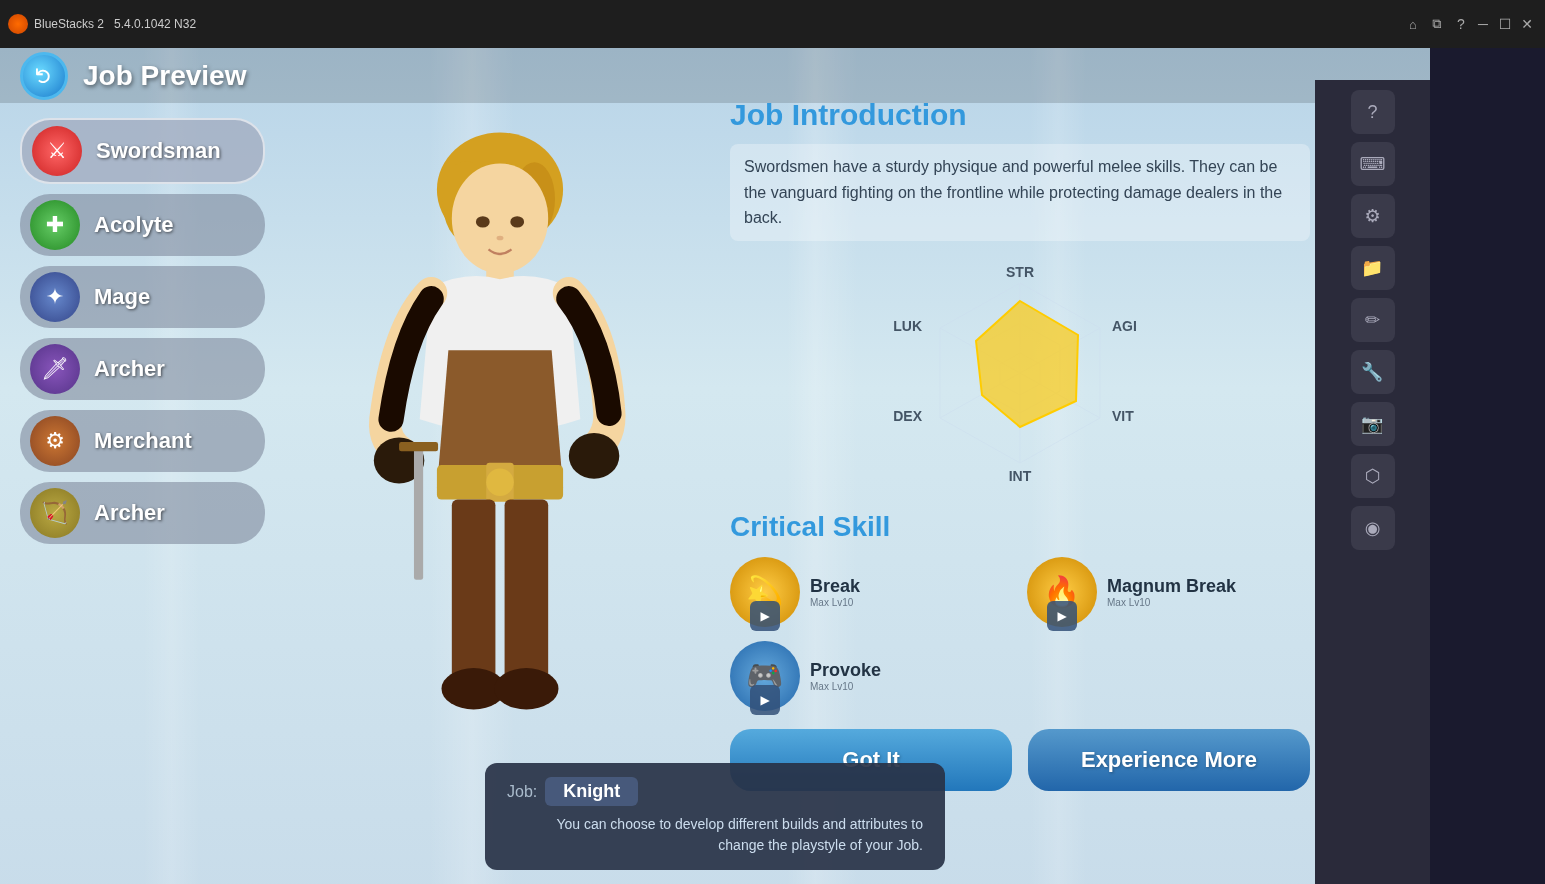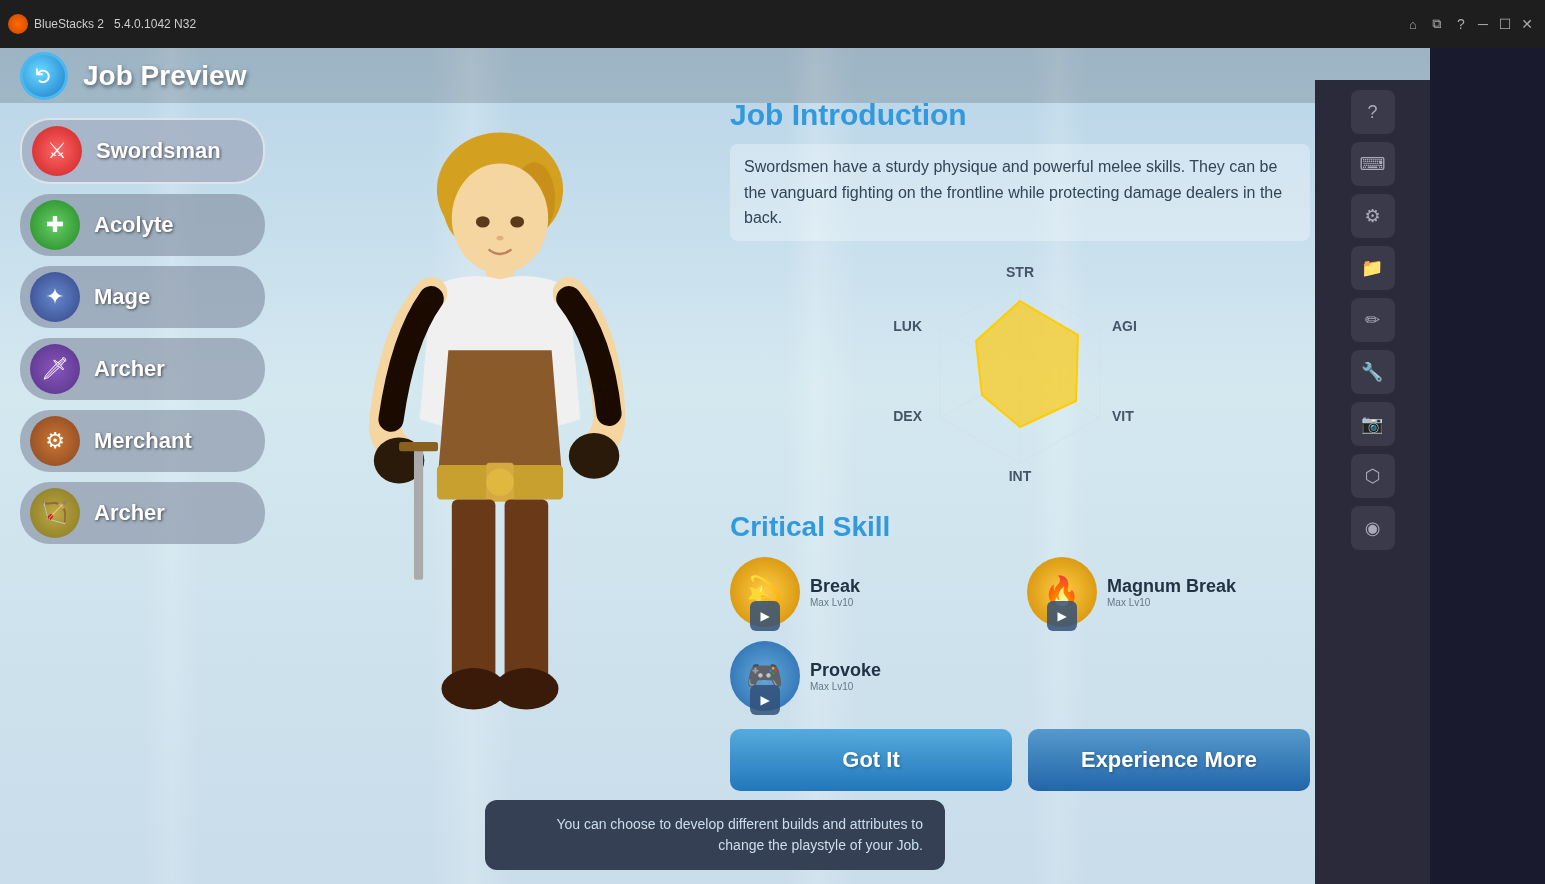--- a/index.html
+++ b/index.html
@@ -321,21 +321,21 @@
 
     
     #action-buttons {
       display: flex;
       gap: 16px;
     }
     .action-btn {
       flex: 1;
       padding: 18px 10px;
       border: none;
-      border-radius: 10px;
+      border-radius: 21px;
       font-size: 22px;
       font-weight: 700;
       cursor: pointer;
       color: white;
       text-shadow: 1px 1px 3px rgba(0,0,0,0.3);
     }
     .action-btn.got-it {
       background: linear-gradient(180deg, #55aadd, #2277bb);
     }
     .action-btn.experience {
@@ -444,20 +444,24 @@
 
       <ellipse cx="137" cy="515" rx="28" ry="18" fill="#3a1a08"></ellipse>
       <ellipse cx="183" cy="515" rx="28" ry="18" fill="#3a1a08"></ellipse>
 
       <rect x="85" y="300" width="8" height="120" fill="#aaaaaa" rx="2"></rect>
       <rect x="72" y="300" width="34" height="8" fill="#8a6020" rx="2"></rect>
     </svg>
   </div>
 
   <div id="job-tooltip">
+    <div class="job-name-line">
+      <span class="job-label-prefix">Job:</span>
+      <span class="job-name-value">Knight</span>
+    </div>
     <div class="job-desc">You can choose to develop different builds and attributes to change the playstyle of your Job.</div>
   </div>
 
   <div id="right-panel">
     <div id="section-title">Job Introduction</div>
 
     <div id="job-description">Swordsmen have a sturdy physique and powerful melee skills. They can be the vanguard fighting on the frontline while protecting damage dealers in the back.</div>
 
     <div id="radar-container">
       <svg viewBox="0 0 280 230" xmlns="http://www.w3.org/2000/svg">

